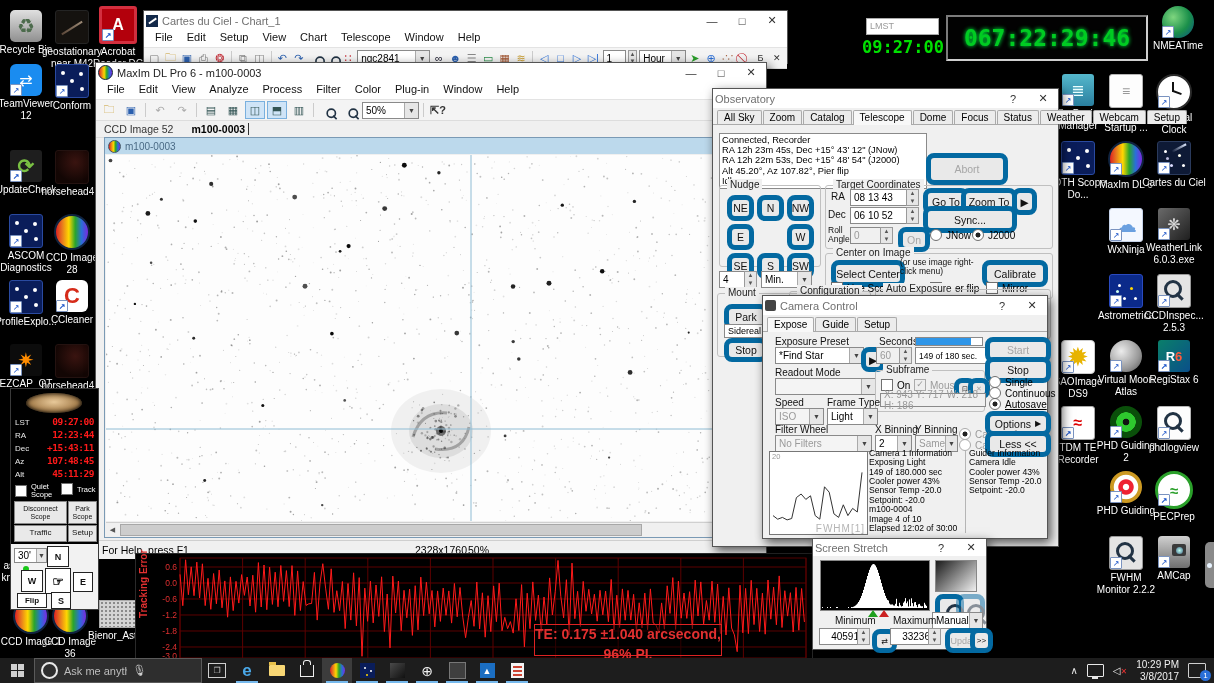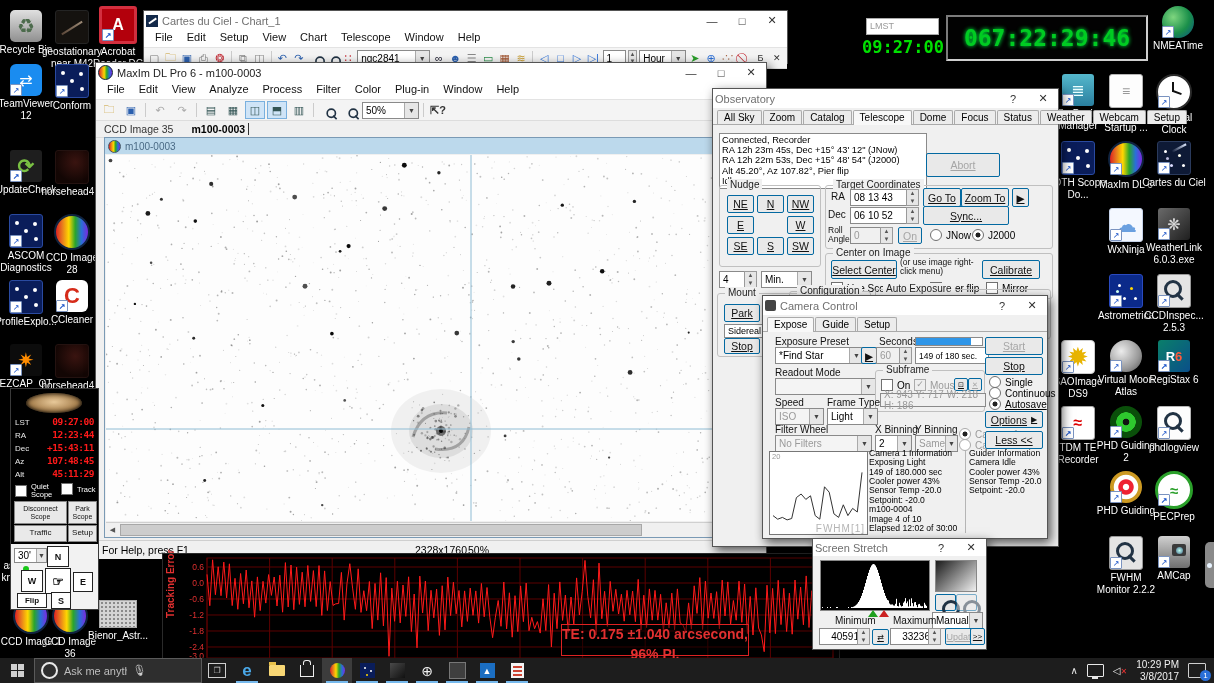--- a/index.html
+++ b/index.html
@@ -68,22 +68,22 @@
   .tib{width:18px;height:16px;display:flex;align-items:center;justify-content:center;font-size:11px;border:1px solid transparent;color:#333;}
   .tib.pressed{background:#cfe4f7;border:1px solid #7ab0de;}
   .tsep{width:1px;height:14px;background:#ccc;margin:0 2px;}
   .combo{background:#fff;border:1px solid #8a8a8a;display:flex;align-items:center;font-size:10px;height:15px;padding-left:3px;position:relative;}
   .combo .arr{margin-left:auto;width:13px;height:100%;background:#e6e6e6;border-left:1px solid #aaa;display:flex;align-items:center;justify-content:center;font-size:7px;color:#444;}
   .combo.dis{color:#9a9a9a;background:#f4f4f4;}
   .field{background:#fff;border:1px solid #8a8a8a;font-size:10px;display:flex;align-items:center;padding:0 3px;height:15px;}
   .field.dis{color:#9a9a9a;background:#f0f0f0;}
   .spin{width:11px;height:15px;display:flex;flex-direction:column;border:1px solid #9a9a9a;background:#e6e6e6;}
   .spin i{flex:1;font-style:normal;font-size:6px;line-height:6px;text-align:center;color:#555;}
-  .btn{background:#e9e9e9;border:1px solid #0369a1;display:flex;align-items:center;justify-content:center;
-       font-size:10.5px;color:#111;border-radius:2px;text-decoration:underline;}
+  .btn{background:#e9e9e9;border:5px solid #0369a1;display:flex;align-items:center;justify-content:center;
+       font-size:10.5px;color:#111;border-radius:8px;}
   .btn.dis{color:#a6a6a6;}
   .gbox{position:absolute;border:1px solid #c0c0c0;border-radius:3px;}
   .glabel{position:absolute;top:-7px;left:7px;background:#f0f0f0;padding:0 3px;font-size:10px;color:#222;white-space:nowrap;}
   .tabs{display:flex;align-items:flex-end;padding:3px 4px 0 4px;border-bottom:1px solid #aaa;background:#f0f0f0;height:17px;box-sizing:border-box;}
   .tab{border:1px solid #aaa;border-bottom:none;border-radius:2px 2px 0 0;background:#ececec;padding:1px 6px;font-size:10px;margin-right:1px;white-space:nowrap;}
   .tab.active{background:#f8f8f8;position:relative;top:1px;padding-bottom:2px;}
   .cb{display:flex;align-items:center;gap:4px;font-size:10px;white-space:nowrap;}
   .cb b{width:10px;height:10px;background:#fff;border:1px solid #707070;font-weight:normal;font-size:9px;line-height:9px;text-align:center;flex:none;}
   .cb.on b::before{content:"✓";}
   .cb.dis{color:#9a9a9a;} .cb.dis b{background:#eee;border-color:#aaa;}
@@ -106,21 +106,21 @@
         font-size:9px;font-weight:bold;color:#111;}
   
   #lmst{position:absolute;left:856px;top:12px;width:292px;height:50px;background:#000;z-index:5;}
   #lmst .tag{position:absolute;left:10px;top:6px;width:68px;height:15px;background:#fff;border:1px solid #aaa;
              font-size:9px;color:#9a9a9a;padding-left:3px;line-height:15px;}
   #lmst .small{position:absolute;left:6px;top:25px;color:#00e000;font-family:"DejaVu Sans Mono",monospace;font-size:17px;font-weight:bold;}
   #lmst .big{position:absolute;left:90px;top:3px;width:198px;height:42px;background:#020202;border:2px inset #cfcfcf;
              display:flex;align-items:center;justify-content:center;}
   #lmst .big span{color:#00cc22;font-family:"DejaVu Sans Mono",monospace;font-size:23px;font-weight:bold;letter-spacing:0px;text-shadow:0 0 4px #0f4;}
   
-  #tracker{position:absolute;left:135px;top:553px;width:676px;height:105px;background:#000;border:1px solid #2a2a2a;z-index:12;margin-left:27px;}
+  #tracker{position:absolute;left:135px;top:553px;width:676px;height:105px;background:#000;border:1px solid #2a2a2a;z-index:12;}
   #tracker .ylab{position:absolute;left:2px;top:64px;color:#e03030;font-size:10px;font-weight:bold;transform:rotate(-90deg);transform-origin:top left;white-space:nowrap;}
   #tracker .te{position:absolute;left:398px;top:70px;width:186px;height:30px;border:1px solid #d22;color:#e23030;
                font-size:14px;font-weight:bold;text-align:center;line-height:1.4;background:rgba(0,0,0,.5);}
   
   #taskbar{position:absolute;left:0;top:658px;width:1214px;height:25px;background:#1d1d1d;z-index:100;display:flex;align-items:center;}
   .start{width:34px;height:25px;display:flex;align-items:center;justify-content:center;}
   .wlogo{width:13px;height:13px;display:grid;grid-template-columns:6px 6px;grid-gap:1px;}
   .wlogo i{background:#cfcfcf;}
   .tsearch{width:168px;height:25px;background:#2e2e2e;border:1px solid #5a5a5a;display:flex;align-items:center;gap:6px;padding:0 6px;box-sizing:border-box;}
   .tsearch .o{width:13px;height:13px;border:2px solid #e8e8e8;border-radius:50%;flex:none;}
@@ -272,21 +272,21 @@
       <span class="tib mag" style="transform:scale(.55);position:relative"></span>
       <span class="tib mag" style="transform:scale(.55);position:relative"></span>
       <span class="combo" style="width:52px">
         <span>50%</span>
           <span class="arr">▼</span>
         </span>
       <span class="tsep"></span>
       <span class="tib" style="font-weight:bold">⇱?</span>
     </div>
     <div style="height:16px;display:flex;align-items:center;gap:18px;padding-left:8px;background:#f0f0f0;border-bottom:1px solid #ddd">
-      <span style="font-size:10.5px;color:#333">CCD Image 35</span>
+      <span style="font-size:10.5px;color:#333">CCD Image 52</span>
       <span style="font-size:10.5px;font-weight:bold;border-right:1px solid #333;padding-right:3px">m100-0003</span>
     </div>
 
     <div class="child">
       <div class="ctbar">
         <span style="width:11px;height:11px;border-radius:50%;flex:none;
           background:linear-gradient(90deg,#d22,#e87c1e,#ffd700,#2aa52a,#2a6fd8,#7a2be2);border:1px solid #456"></span>
         <span>m100-0003</span>
       </div>
       <div class="imgarea">

